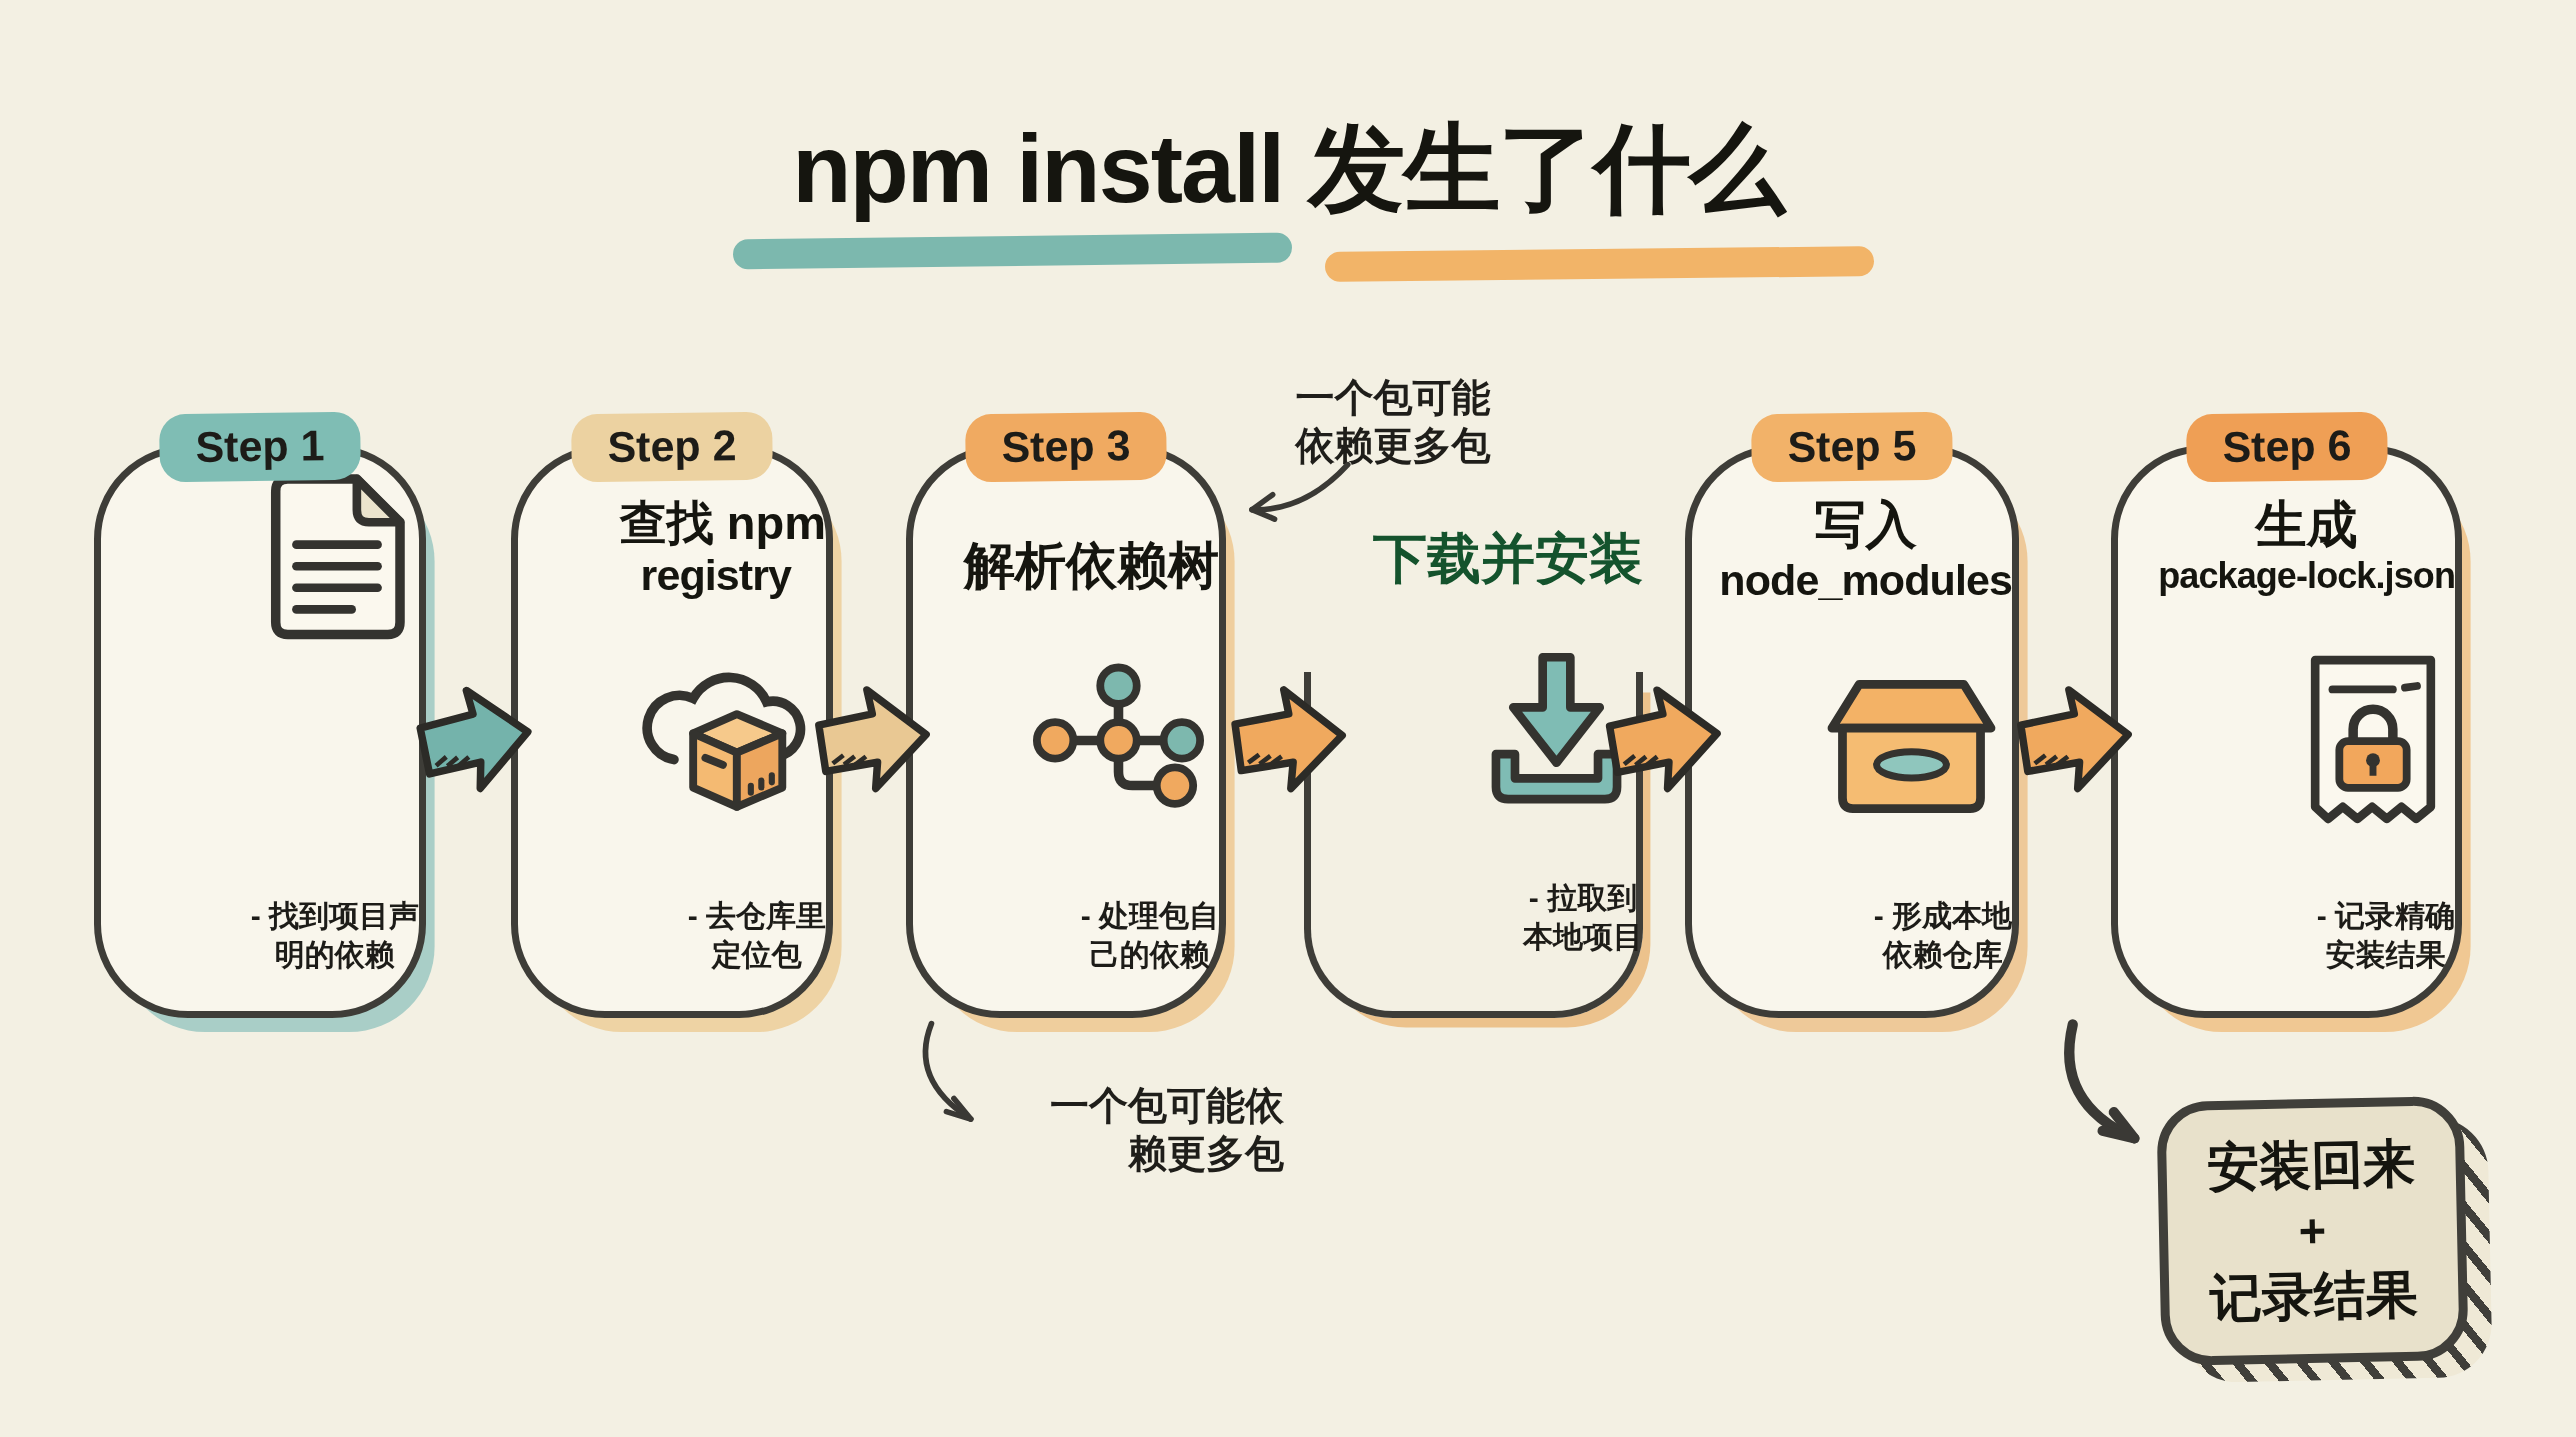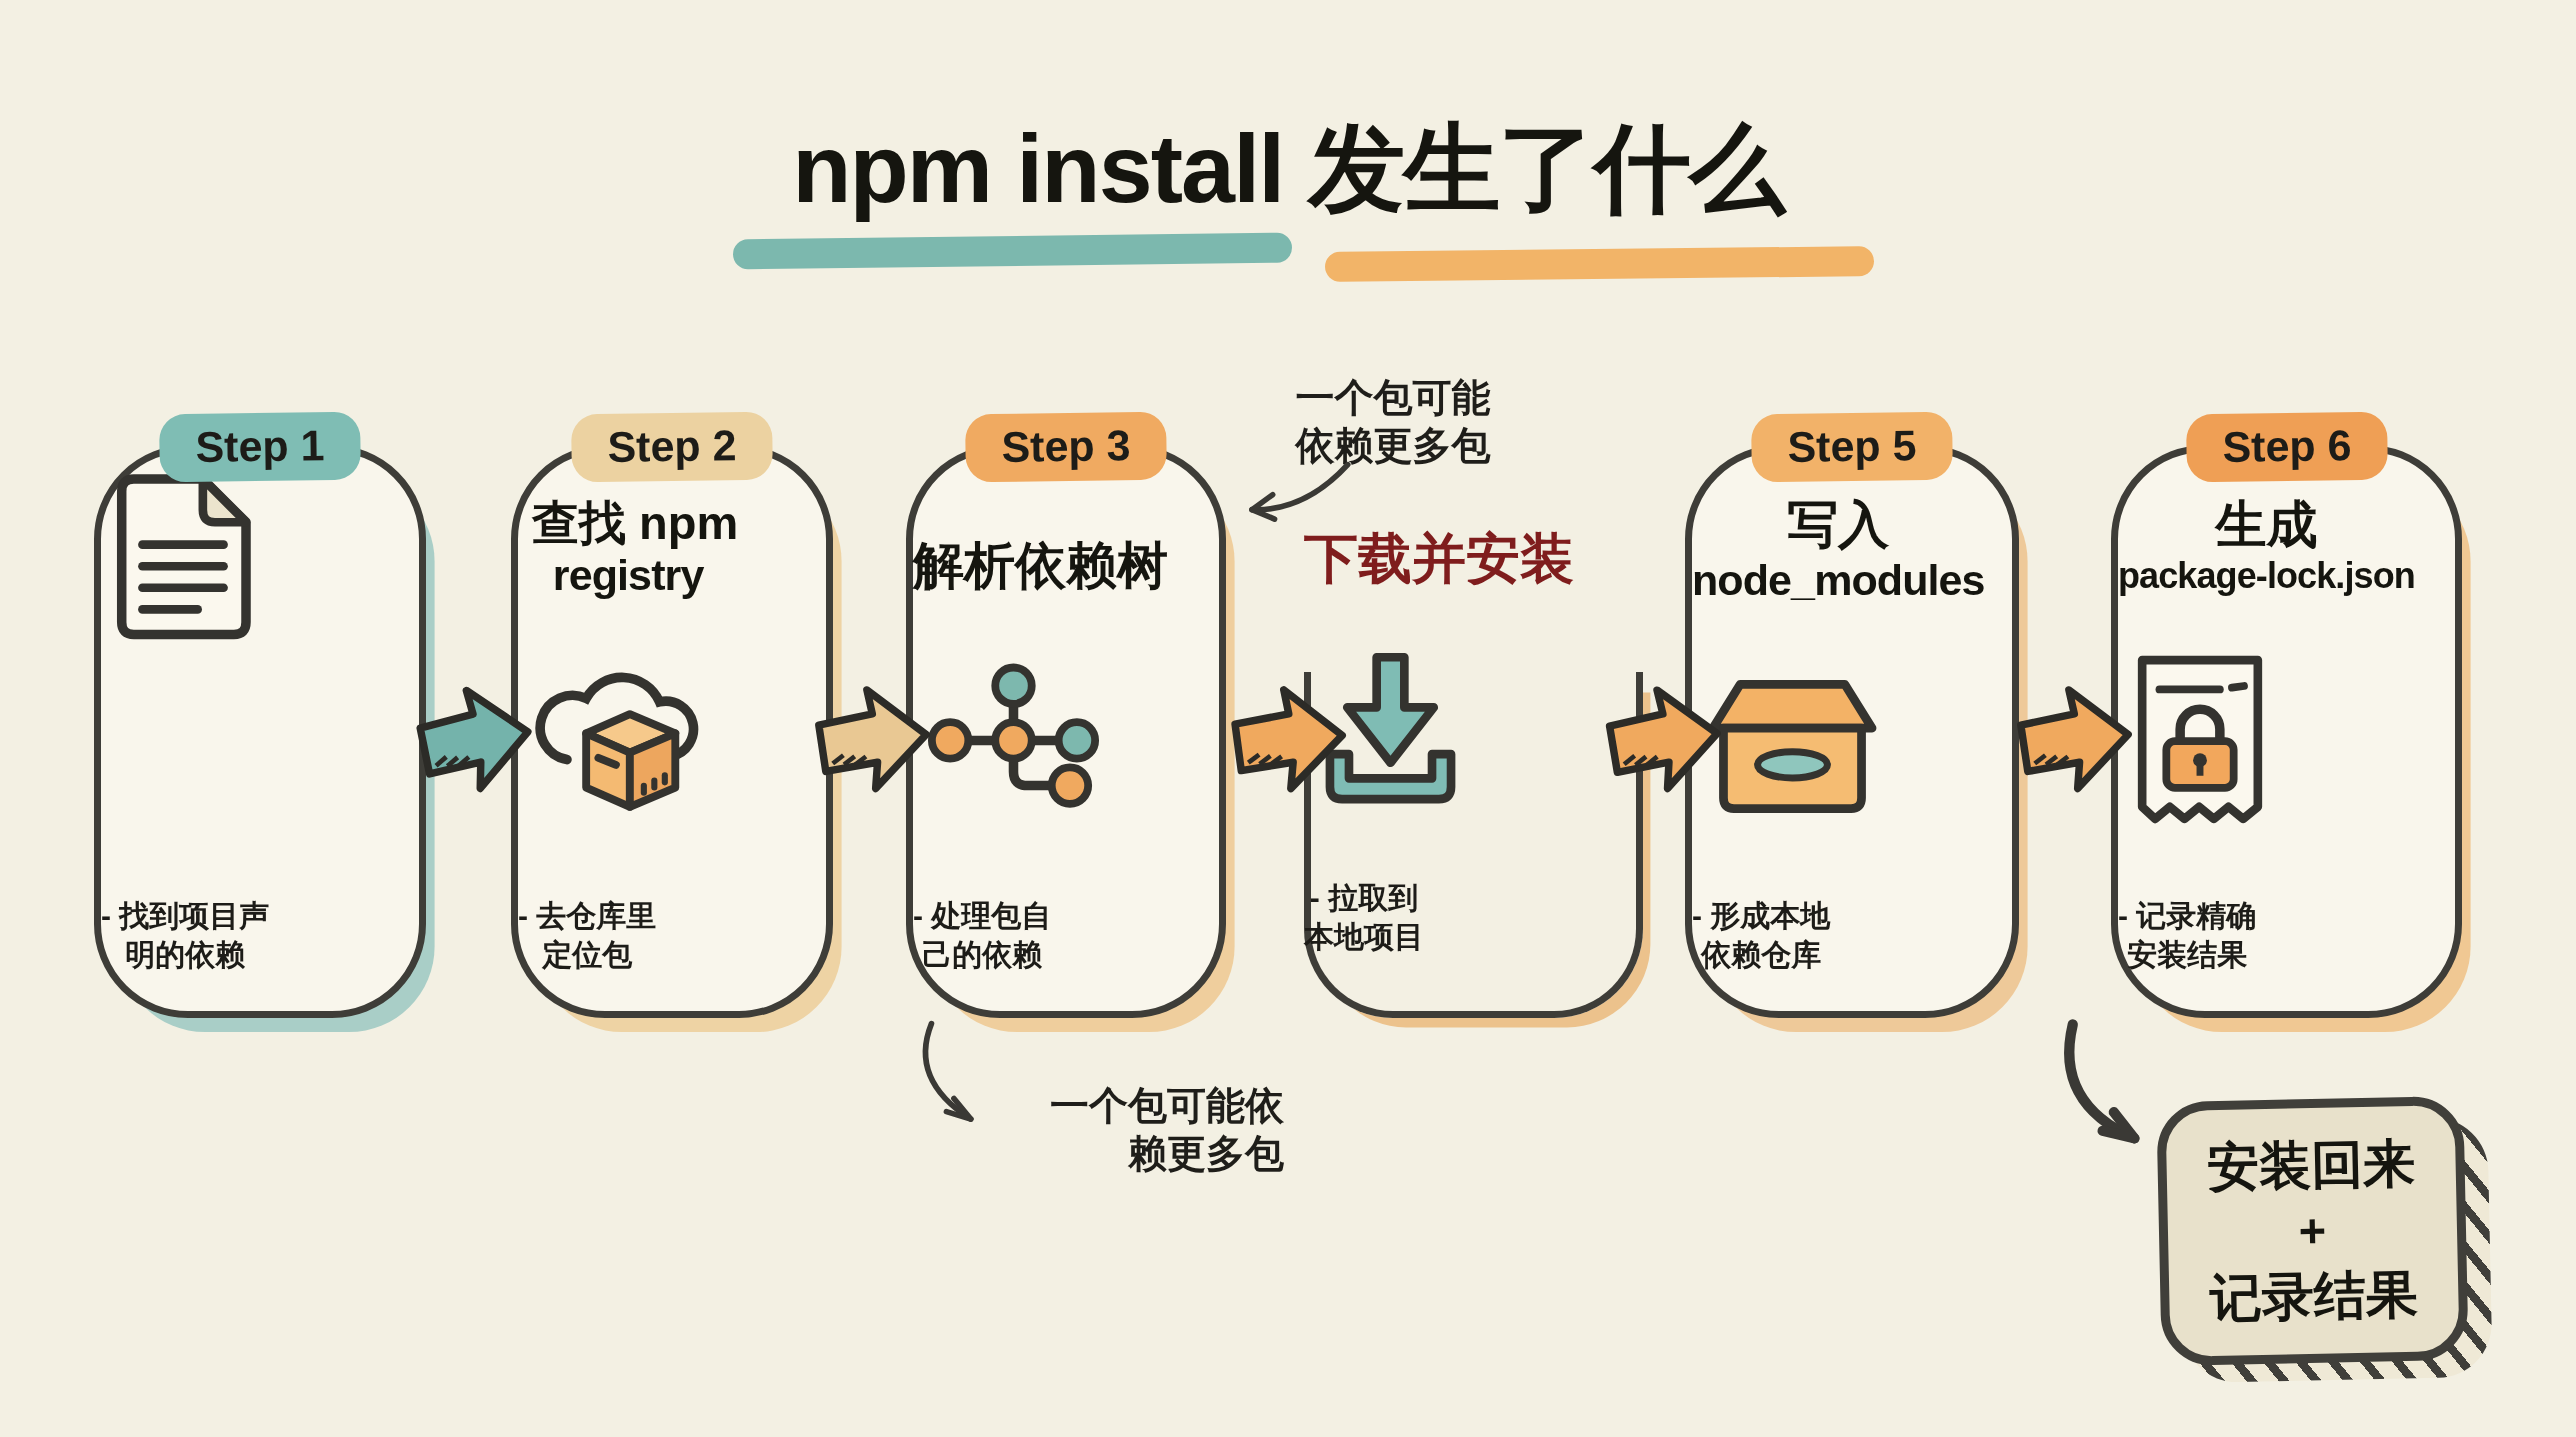--- a/index.html
+++ b/index.html
@@ -16,39 +16,39 @@
     z-index:6;white-space:nowrap;
   }
   .underline{position:absolute;height:30px;border-radius:17px;z-index:5;}
   .underline.teal{left:733px;top:236px;width:559px;background:#7cb8ae;transform:rotate(-0.7deg);}
   .underline.orange{left:1325px;top:249px;width:549px;background:#f2b468;transform:rotate(-0.6deg);}
 
   
   .card{
     position:absolute;top:445px;height:573px;box-sizing:border-box;
     background:#f9f6ec;border:7.5px solid #3e3d38;border-radius:94px;
-    display:flex;flex-direction:column;align-items:flex-start;z-index:1;
+    display:flex;flex-direction:column;align-items:flex-end;z-index:1;
   }
   .card.open{background:transparent;border:none;box-shadow:none;}
   .uborder{
     position:absolute;left:0;top:227px;right:0;bottom:0;
     border:7.5px solid #3e3d38;border-top:none;border-radius:0 0 89px 89px;
     box-shadow:13px 15px 0 -5.6px #ecc28c;pointer-events:none;
   }
   .badge{
     position:absolute;top:-39px;left:50%;transform:translateX(-50%) rotate(-0.8deg);
     padding:9.4px 36px;border-radius:26px;font-size:43px;font-weight:800;
     white-space:nowrap;color:#1d1c18;z-index:4;
   }
   .titlebox{margin-top:43px;text-align:center;line-height:1.18;height:142px;z-index:2;}
   .t-cjk{display:block;font-size:51px;font-weight:800;color:#15150f;}
   .t-mix{display:block;font-size:47px;font-weight:800;color:#15150f;margin-left:14px;}
   .t-lat{display:block;font-size:43px;font-weight:800;letter-spacing:-0.9px;color:#15150f;}
   .t-lat.small{font-size:36px;}
-  .t-big{display:block;font-size:54px;font-weight:800;color:#7f1d1d;}
+  .t-big{display:block;font-size:54px;font-weight:800;color:#14532d;}
   .iconwrap{height:198px;margin-top:3.7px;display:flex;align-items:center;justify-content:center;z-index:2;}
   .bullet{
     margin-top:auto;margin-bottom:37px;text-align:center;
     font-size:30px;font-weight:700;line-height:1.28;color:#1d1c18;z-index:2;
   }
   .bullet span{display:block;}
 
   
   #card1{left:94px;width:332px;box-shadow:17px 22.5px 0 -8.4px #a9cec7;}
   #card2{left:511px;width:322px;box-shadow:17px 22.5px 0 -8.4px #eed3a4;}

